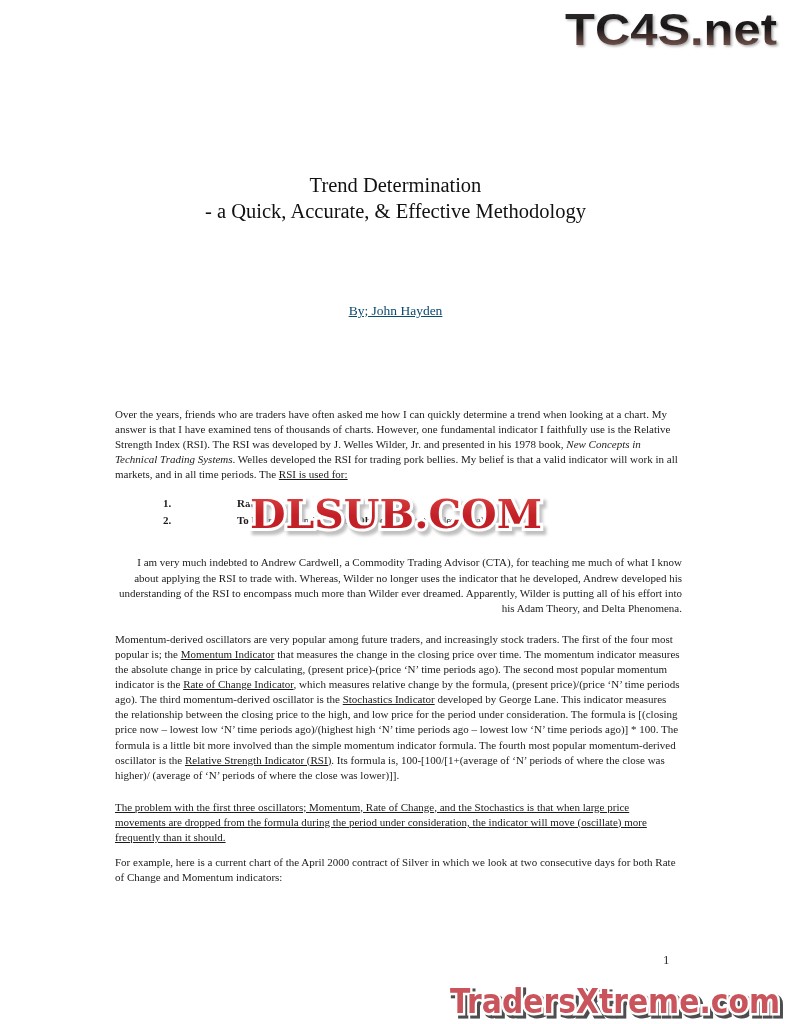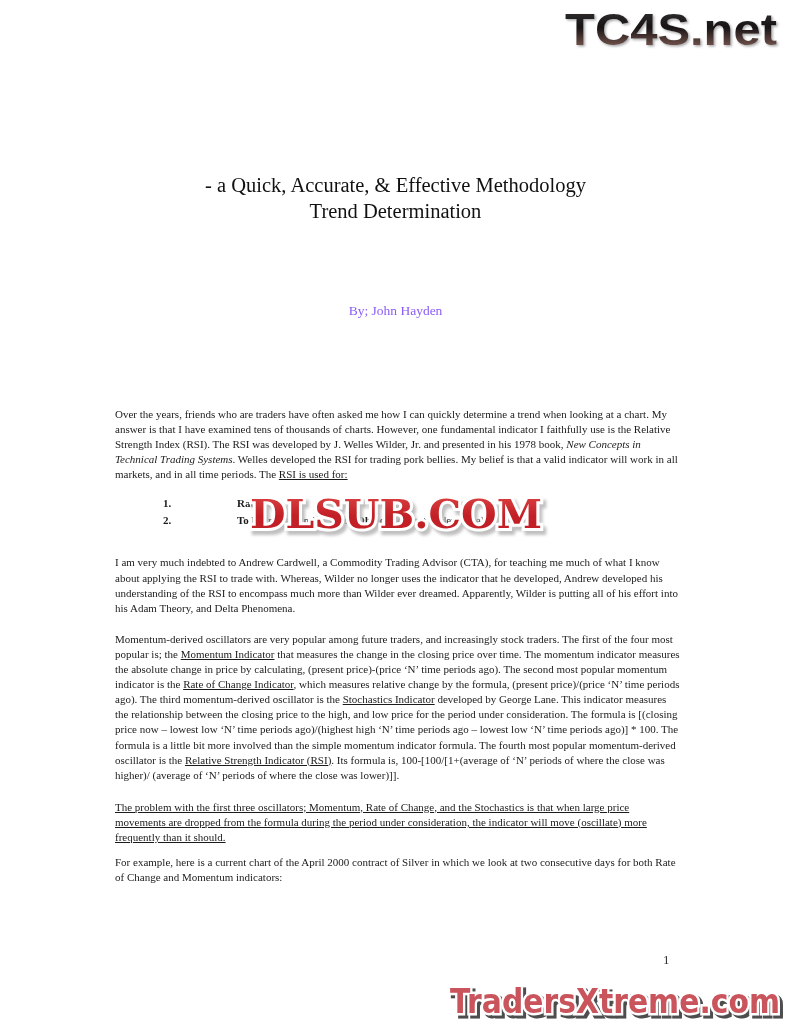--- a/index.html
+++ b/index.html
@@ -13,32 +13,32 @@
   
   .logo-top{position:absolute;top:2px;right:4px;}
   
   .doc-title{
     position:absolute;top:172px;left:0;width:100%;
     text-align:center;
     font-size:20.5px;line-height:26px;color:#111;
   }
   .byline{
     position:absolute;top:303px;left:0;width:100%;
-    text-align:center;font-size:13.5px;color:#8b5cf6;
+    text-align:center;font-size:13.5px;color:#0c4a6e;text-decoration:underline;
   }
   
   .content{
     position:absolute;top:407px;left:115px;width:567px;
     font-size:11px;line-height:15.1px;color:#1b1b1b;
     text-align:left;
   }
   .content p{margin:0;}
   .p1{margin-bottom:13px !important;}
   .numbered-list{margin:0 0 26px 0;}
-  .p2{margin-bottom:16px !important;}
+  .p2{margin-bottom:16px !important;text-align:right;}
   .p3{margin-bottom:17px !important;}
   .p4{margin-bottom:10px !important;text-decoration:underline;}
   .list-row{display:flex;padding-left:48px;line-height:17px;}
   .list-num{width:74px;font-weight:bold;flex:0 0 auto;}
   .list-text{flex:1;}
   
   .watermark{
     position:absolute;top:486px;left:240px;
     filter:drop-shadow(3px 4px 1.5px #c0c0c0);
   }
@@ -64,22 +64,22 @@
         <stop offset="1" stop-color="#976a62"></stop>
       </linearGradient>
       <filter id="fTop" x="-20%" y="-20%" width="140%" height="140%">
         <feDropShadow dx="1.5" dy="1.5" stdDeviation="1.2" flood-color="#aaaaaa"></feDropShadow>
       </filter>
     </defs>
     <text x="10" y="43" font-family="Liberation Sans, sans-serif" font-weight="bold" font-size="44" fill="url(#gTop)" filter="url(#fTop)" textLength="212" lengthAdjust="spacingAndGlyphs">TC4S.net</text>
   </svg>
 
   <div class="doc-title">
+    <div>Trend Determination</div>
     <div>- a Quick, Accurate, &amp; Effective Methodology</div>
-    <div>Trend Determination</div>
   </div>
 
   <div class="byline">By; John Hayden</div>
 
   <div class="content">
     <p class="p1"><span>Over the years, friends who are traders have often asked me how I can quickly determine a trend when looking at a chart. My answer is that I have examined tens of thousands of charts. However, one fundamental indicator I faithfully use is the Relative Strength Index (RSI). The RSI was developed by J. Welles Wilder, Jr. and presented in his 1978 book, </span><span style="font-style: italic;">New Concepts in Technical Trading Systems</span><span>. Welles developed the RSI for trading pork bellies. My belief is that a valid indicator will work in all markets, and in all time periods.  The </span><span style="text-decoration: underline;">RSI is used for:</span></p>
 
     <div class="numbered-list">
       <div class="list-row">
         <span class="list-num">1.</span>

